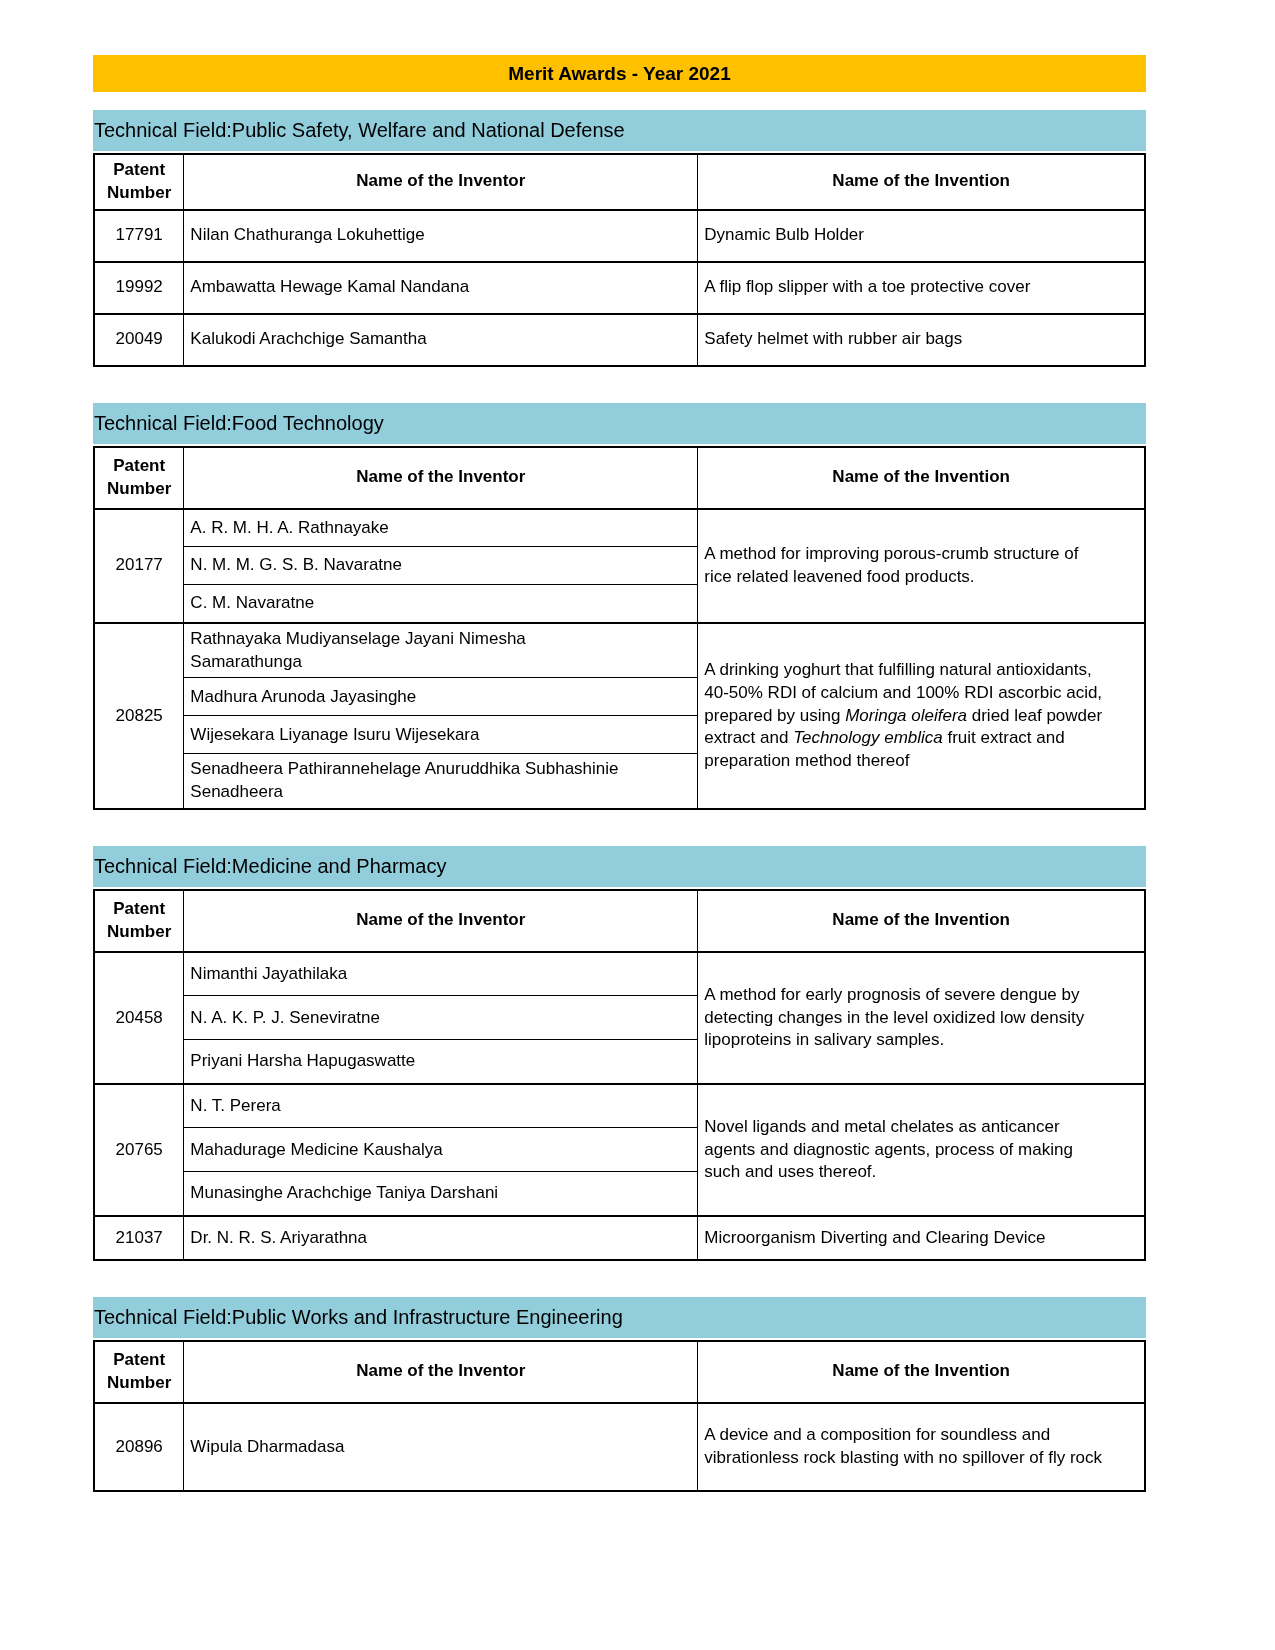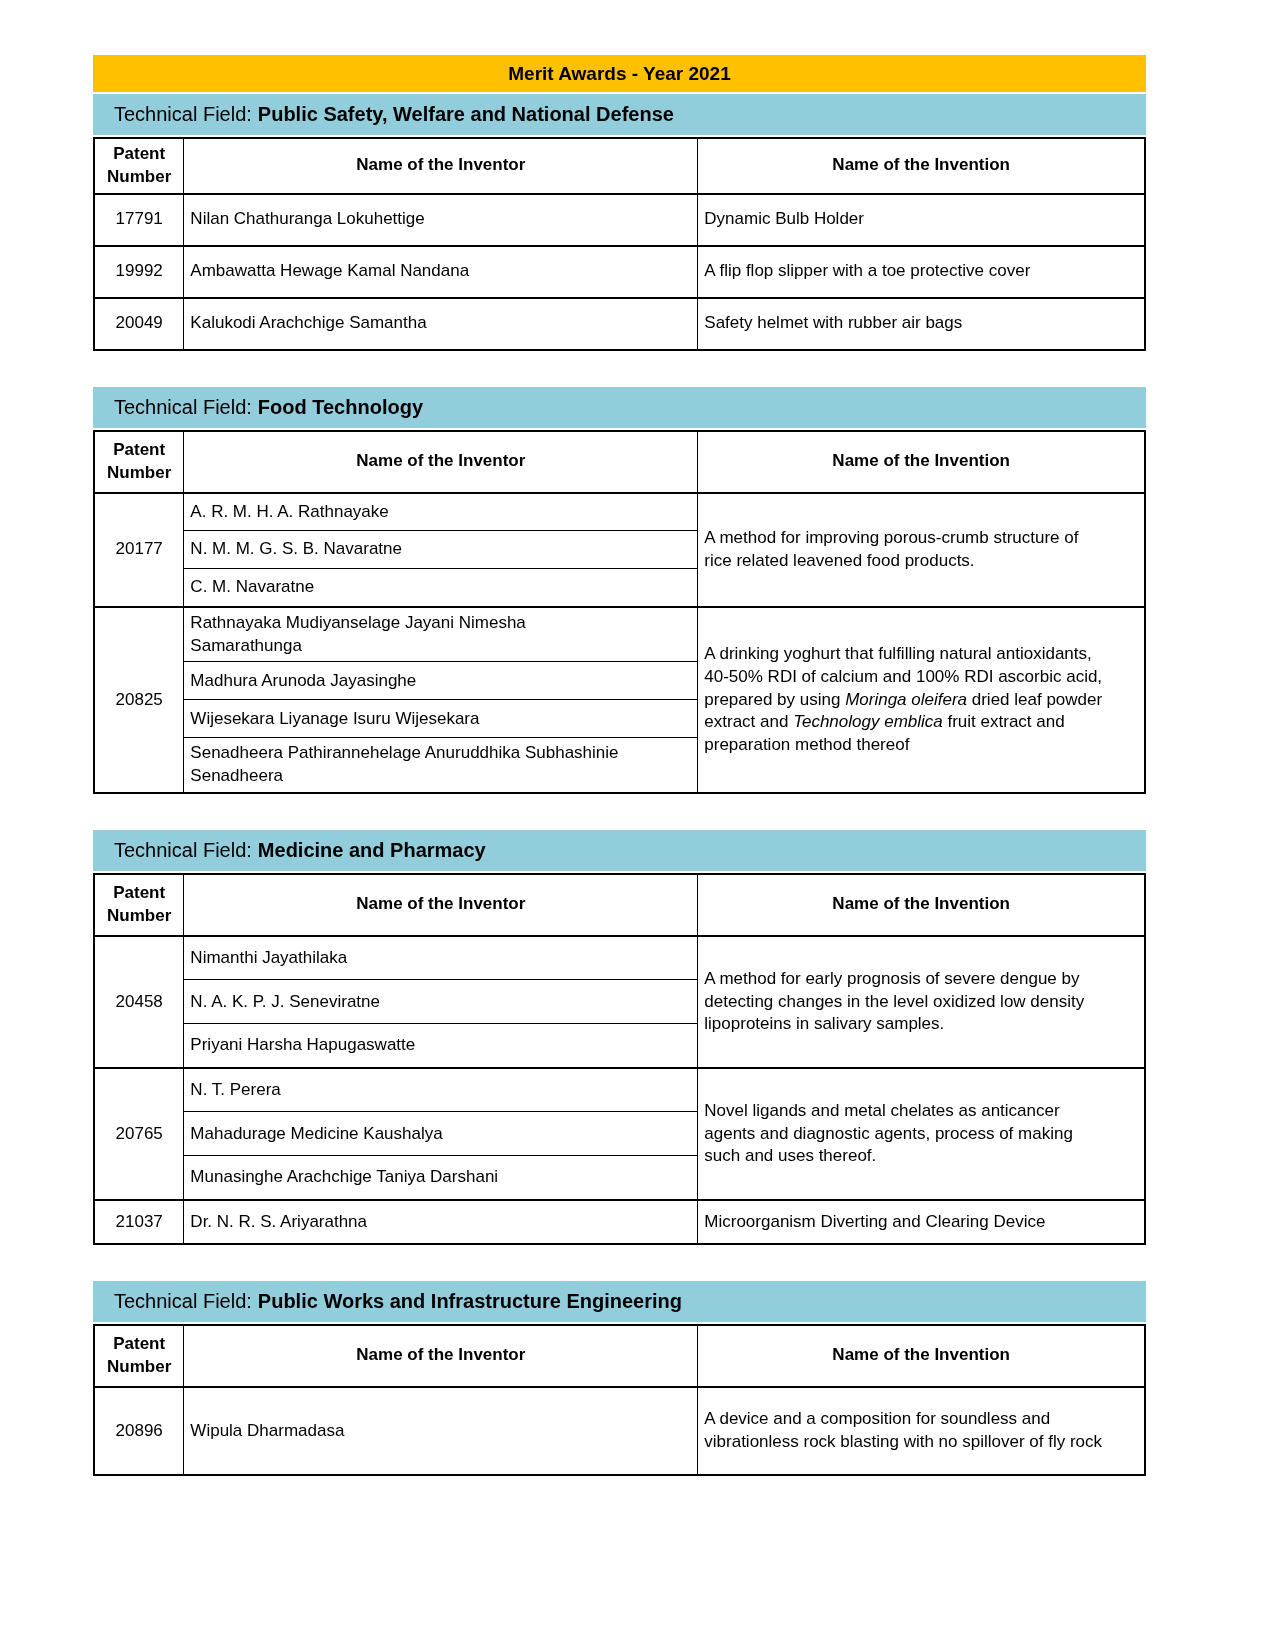--- a/index.html
+++ b/index.html
@@ -18,38 +18,38 @@
     width: 1053px;
     margin-left: 93px;
     padding-top: 55px;
   }
   .title-bar {
     height: 37px;
     background: var(--title-bg, #FFC000);
     display: flex;
     align-items: center;
     justify-content: center;
-    margin-bottom: 2px;
+    margin-bottom: 18px;
   }
   .title-text {
     font-size: 19px;
     font-weight: bold;
   }
   .section { margin-top: 36px; }
   .section-0 { margin-top: 0; }
   .field-band {
     height: 41px;
     background: var(--band-bg, #92CDDC);
     display: flex;
     align-items: center;
-    padding-left: 21px;
+    padding-left: 1px;
     font-size: 20px;
     margin-bottom: 2px;
   }
-  .field-name { font-weight: bold; margin-left: 6px; }
+  .field-name { font-weight: normal; margin-left: 0; }
   table.awards-table {
     width: 100%;
     border-collapse: collapse;
     table-layout: fixed;
     border: 2.5px solid #000;
   }
   col.col-patent   { width: 8.55%; }
   col.col-inventor { width: 48.9%; }
   col.col-invention{ width: 42.55%; }
   th, td { border: 1.5px solid #000; }

